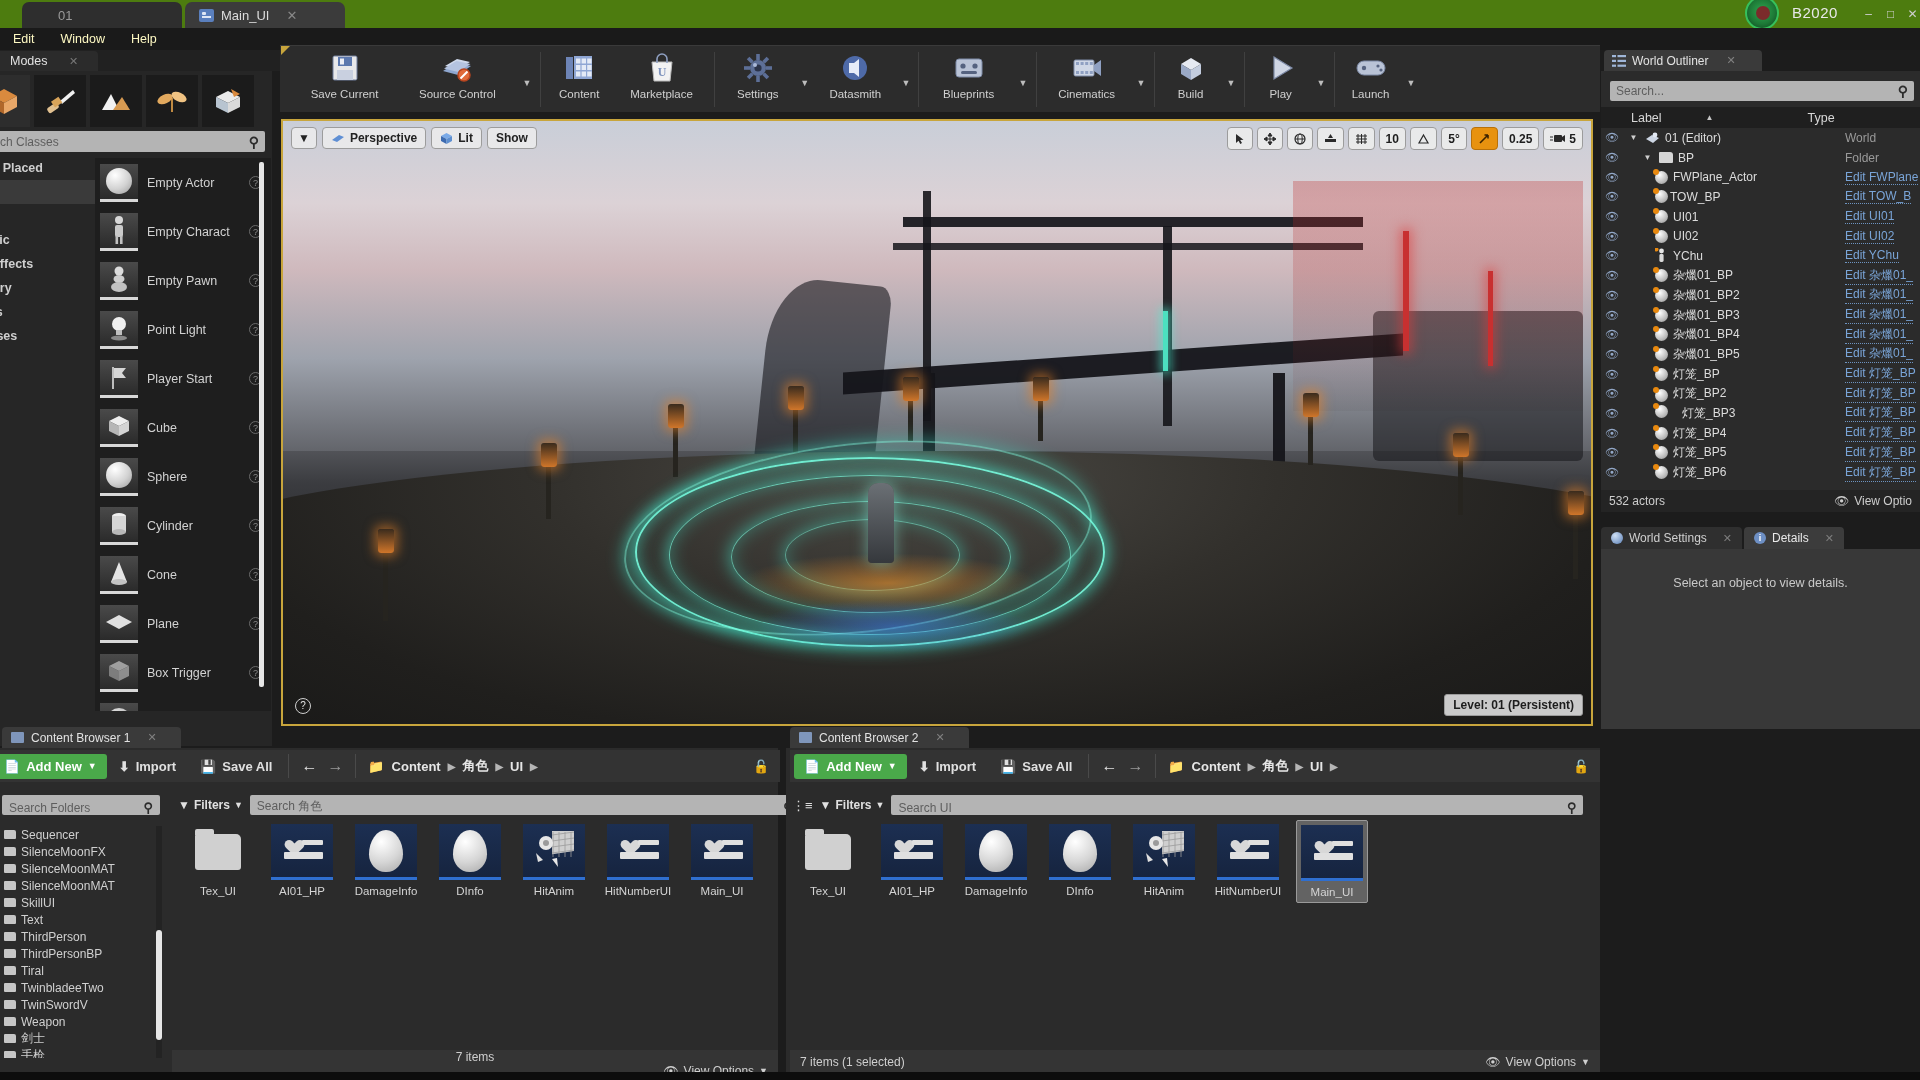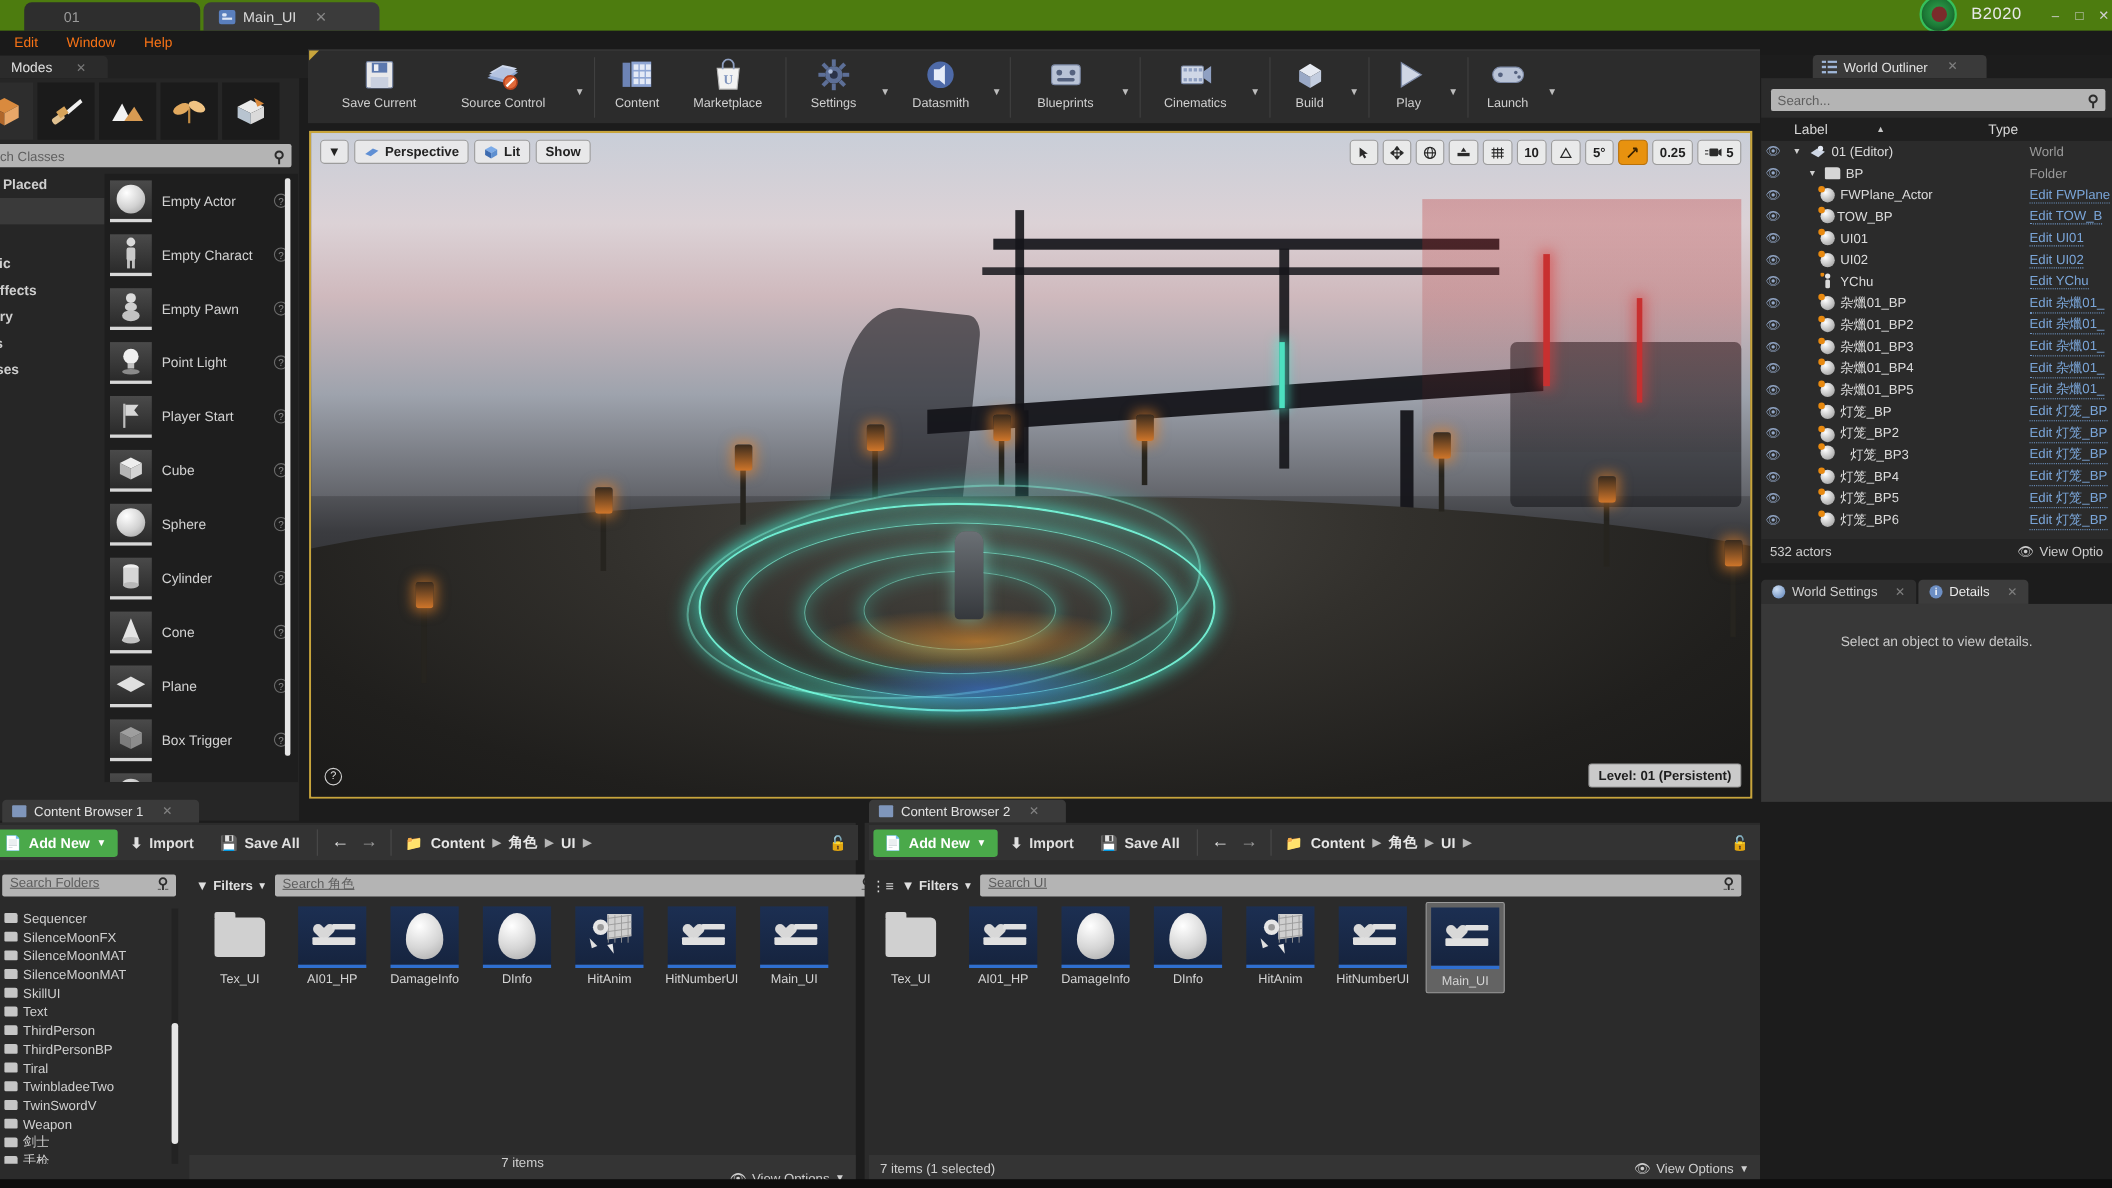--- a/index.html
+++ b/index.html
@@ -28,21 +28,21 @@
   .tab-x { color:#888; font-size:13px; margin-left:10px; }
   #win-circle { left:1745px; top:-4px; width:34px; height:34px; border-radius:50%;
     background:radial-gradient(circle at 50% 45%, #2fa84f 0%, #1d7a37 55%, #0d3d1b 100%);
     border:2px solid #36c05b; }
   #win-circle:after{content:"";position:absolute;left:9px;top:8px;width:14px;height:14px;border-radius:50%;background:#7b2b2b;}
   #b2020 { left:1792px; top:4px; font-size:15px; color:#e8e8e8; letter-spacing:.5px; }
   .wbtn { top:8px; width:13px; height:12px; color:#cfcfcf; font-size:12px; line-height:12px; text-align:center;}
 
   
   #menubar { left:0; top:28px; width:1920px; height:22px; background:#1a1a1a; display:flex; align-items:center; }
-  #menubar .mi { padding:0 13px; font-size:12.5px; color:#f97316; height:22px; line-height:22px; }
+  #menubar .mi { padding:0 13px; font-size:12.5px; color:#fef9c3; height:22px; line-height:22px; }
 
   
   #modes-tabbar { left:0; top:50px; width:280px; height:21px; background:#212121; }
   #modes-tab { left:-12px; top:51px; height:20px; padding:0 20px 0 22px; background:#2b2b2b;
      border-radius:0 4px 0 0; line-height:20px; font-size:12.5px; color:#e0e0e0;}
   #modes-tab .x{color:#777;margin-left:18px;font-size:11px;}
   #modes-panel { left:0; top:71px; width:272px; height:675px; background:#262626; }
   #mode-icons { left:-22px; top:75px; display:flex; gap:4px; }
   .mode-ico { width:52px; height:52px; background:#1b1b1b; display:flex; align-items:center; justify-content:center; }
   .mode-ico.sel { background:#2d2d2d; }
@@ -103,21 +103,21 @@
      padding:0 6px; font-size:12px; color:#1e1e1e; font-weight:bold;}
   .vpb2.on { background:#e8920f; border-color:#b8710a; }
   #vp-level { position:absolute; right:8px; bottom:8px; height:22px; background:rgba(222,222,222,.9);
      border:1px solid #9b9b9b; border-radius:3px; padding:0 8px; line-height:21px;
      font-size:12px; color:#1d1d1d; font-weight:bold;}
   #vp-help { position:absolute; left:12px; bottom:10px; width:16px; height:16px; border-radius:50%;
      border:1.5px solid #cfcfcf; color:#e4e4e4; font-size:10px; text-align:center; line-height:14px;}
 
   
   #wo-tab { left:1604px; top:50px; height:21px; padding:0 26px 0 8px; background:#3a3a3a;
-     border-radius:4px 4px 0 0; display:flex; align-items:center; gap:6px; font-size:12px; color:#e2e2e2;margin-left:44px;}
+     border-radius:4px 4px 0 0; display:flex; align-items:center; gap:6px; font-size:12px; color:#e2e2e2;}
   #wo-tab .x{color:#808080;font-size:11px;margin-left:12px;}
   #wo-panel { left:1601px; top:71px; width:319px; height:437px; background:#2b2b2b; }
   #wo-search { left:1610px; top:81px; width:304px; height:20px; background:#b4b4b4; border-radius:2px;
      display:flex; align-items:center; padding:0 6px; color:#5e5e5e; font-size:12px;}
   #wo-search .mag { margin-left:auto; color:#2c2c2c; font-size:14px; font-weight:bold;}
   #wo-head { left:1601px; top:107px; width:319px; height:21px; background:#1f1f1f; display:flex; align-items:center; }
   #wo-head .h { font-size:12.5px; color:#d8d8d8; }
   #wo-rows { left:1601px; top:128px; width:319px; height:360px; overflow:hidden; }
   .wo-row { height:19.7px; display:flex; align-items:center; font-size:12px; }
   .wo-eye { width:22px; text-align:center; color:#93a8c8; font-size:11px; flex:none;}
@@ -151,22 +151,22 @@
   .addnew { height:25px; background:#4aa94a; border-radius:3px; display:flex; align-items:center;
      gap:6px; padding:0 10px; color:#fff; font-size:13px; font-weight:bold; }
   .cb-btn { display:flex; align-items:center; gap:6px; padding:0 12px; color:#e0e0e0;
      font-size:13px; font-weight:bold; height:32px; }
   .cb-vsep { width:1px; height:24px; background:#4a4a4a; margin:0 4px; }
   .crumb { display:flex; align-items:center; gap:7px; color:#e6e6e6; font-size:13px; font-weight:bold;}
   .crumb .sep { color:#b5b5b5; font-size:10px; }
   .lock { margin-left:auto; margin-right:10px; color:#b8b8b8; font-size:13px;}
   .cb-filter { position:absolute; height:24px; display:flex; align-items:center; gap:7px; }
   .fbtn { color:#e0e0e0; font-size:12px; font-weight:bold; display:flex; align-items:center; gap:4px; }
-  .fsearch { height:20px; background:#b4b4b4; border-radius:2px; display:flex; align-items:flex-start;
-     padding:0 7px; color:#5e5e5e; font-size:12px;text-decoration:underline; }
+  .fsearch { height:20px; background:#b4b4b4; border-radius:2px; display:flex; align-items:flex-end;
+     padding:0 7px; color:#5e5e5e; font-size:12px; }
   .fsearch .mag { margin-left:auto; color:#2c2c2c; font-size:13px; font-weight:bold;}
   .cb-grid { position:absolute; display:flex; gap:12px; }
   .asset { width:72px; display:flex; flex-direction:column; align-items:center; padding:4px; border-radius:2px;}
   .asset.sel { background:#636363; border:1px solid #9a9a9a; }
   .asset-thumb { width:62px; height:56px; display:flex; align-items:center; justify-content:center; position:relative;}
   .asset-thumb.blue { background:linear-gradient(#1c2f52,#16243f); border-bottom:3px solid #2f6fd0; }
   .asset-name { font-size:11.5px; color:#d4d4d4; margin-top:5px; white-space:nowrap;}
   .cb-status { position:absolute; height:24px; background:#343434; display:flex; align-items:center;
      padding:0 10px; font-size:12px; color:#cfcfcf; }
   .viewopt { margin-left:auto; display:flex; align-items:center; gap:5px; }

